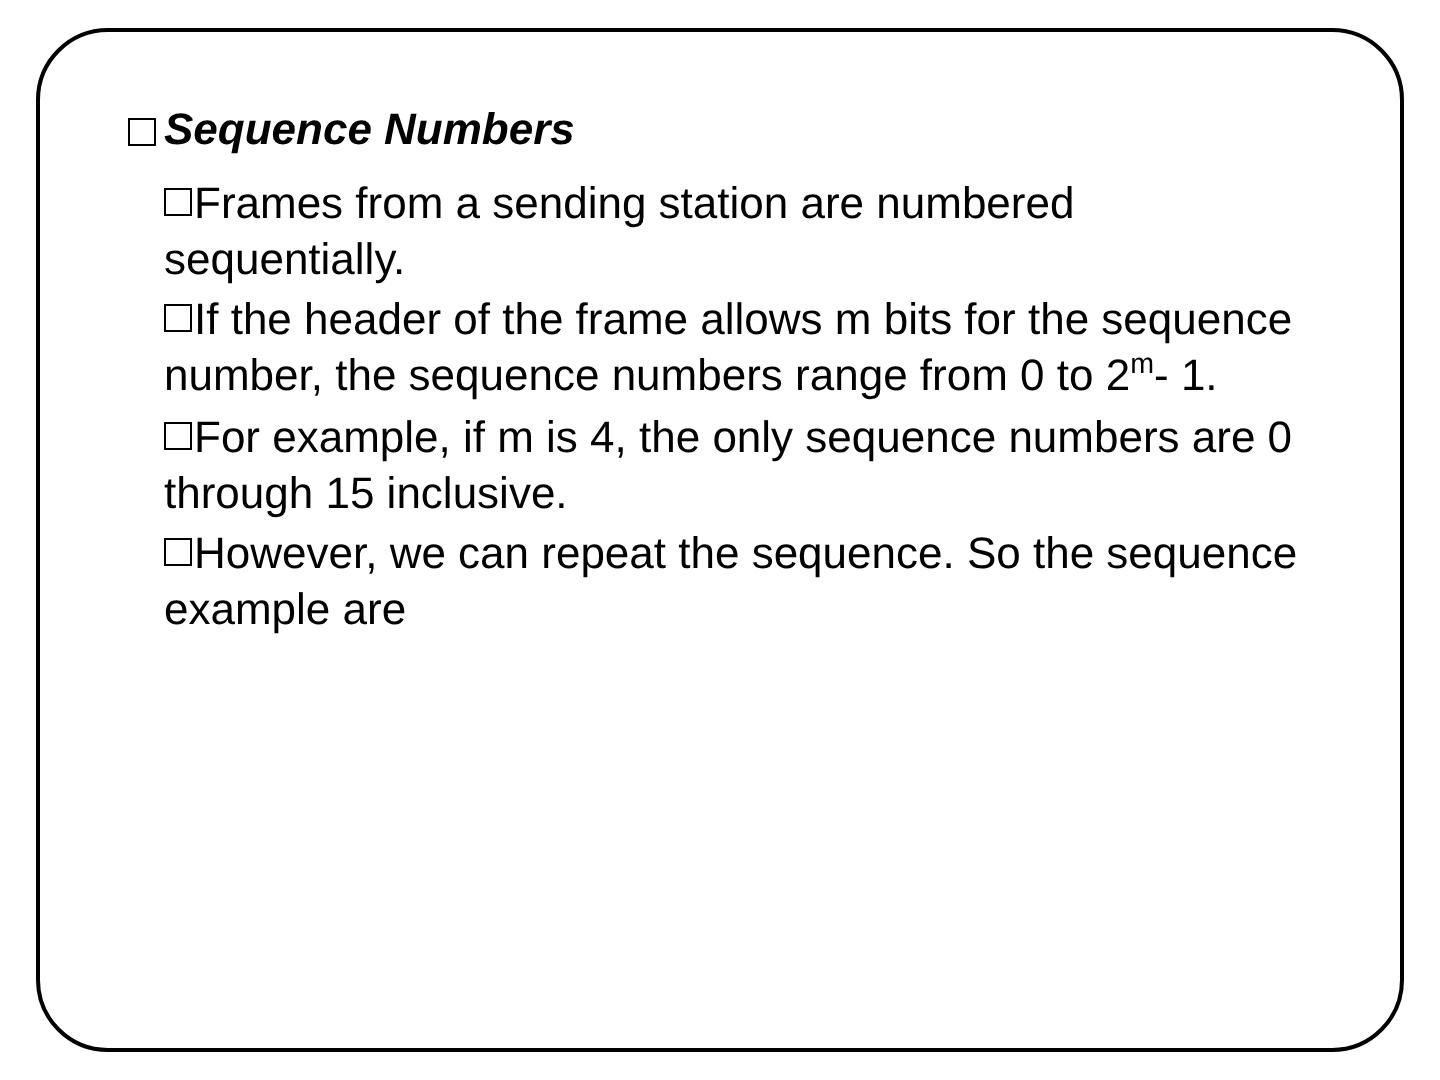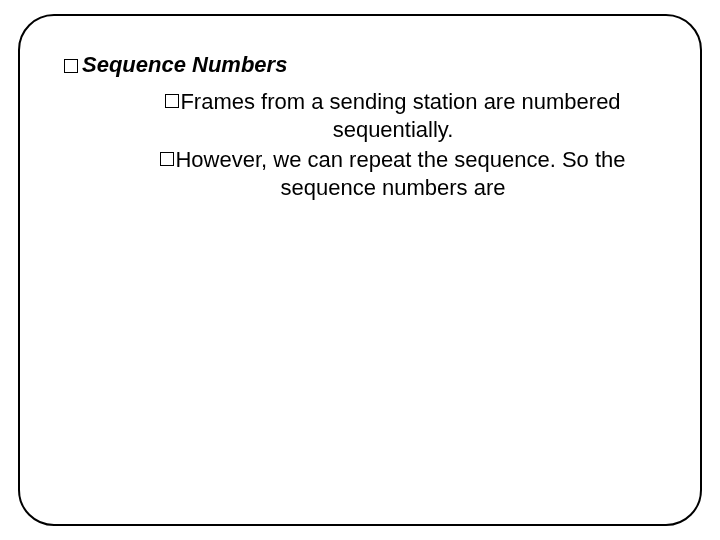--- a/index.html
+++ b/index.html
@@ -21,21 +21,20 @@
   .frame {
     position: absolute;
     top: 14px;
     left: 18px;
     right: 18px;
     bottom: 14px;
     border: 2px solid #000;
     border-radius: 36px;
     box-sizing: border-box;
     padding: 36px 44px 36px 44px;
-    text-align: center;
   }
   .title-row {
     display: flex;
     align-items: baseline;
     font-size: 22px;
     font-weight: bold;
     font-style: italic;
     margin-bottom: 10px;
   }
   .checkbox {
@@ -49,21 +48,20 @@
     top: 1px;
     box-sizing: border-box;
   }
   .body {
     font-size: 22px;
     line-height: 1.28;
     padding-left: 18px;
   }
   .item {
     margin-bottom: 2px;
-    margin-left: 48px;
   }
   .item .lead-box {
     display: inline-block;
     width: 14px;
     height: 14px;
     border: 1.5px solid #000;
     box-sizing: border-box;
     margin-right: 1px;
     vertical-align: baseline;
     position: relative;
@@ -91,23 +89,29 @@
       <span class="checkbox"></span>
       <span>Sequence Numbers</span>
     </div>
 
     <div class="body">
 
       <div class="item">
         <span class="lead-box"></span><span class="text">Frames from a sending station are numbered sequentially.</span>
       </div>
 
-
+      <div class="item">
+        <span class="lead-box"></span><span class="text"><span>If the header of the frame allows m bits for the sequence number, the sequence numbers range from 0 to 2</span><sup>m</sup><span>- 1.</span></span>
+      </div>
 
       <div class="item">
-        <span class="lead-box"></span><span class="text">However, we can repeat the sequence. So the sequence numbers are</span>
+        <span class="lead-box"></span><span class="text">For example, if m is 4, the only sequence numbers are 0 through 15 inclusive.</span>
+      </div>
+
+      <div class="item">
+        <span class="lead-box"></span><span class="text">However, we can repeat the sequence. So the sequence example are</span>
       </div>
 
 
     </div>
 
   </div>
 </div>
 
 </body></html>

